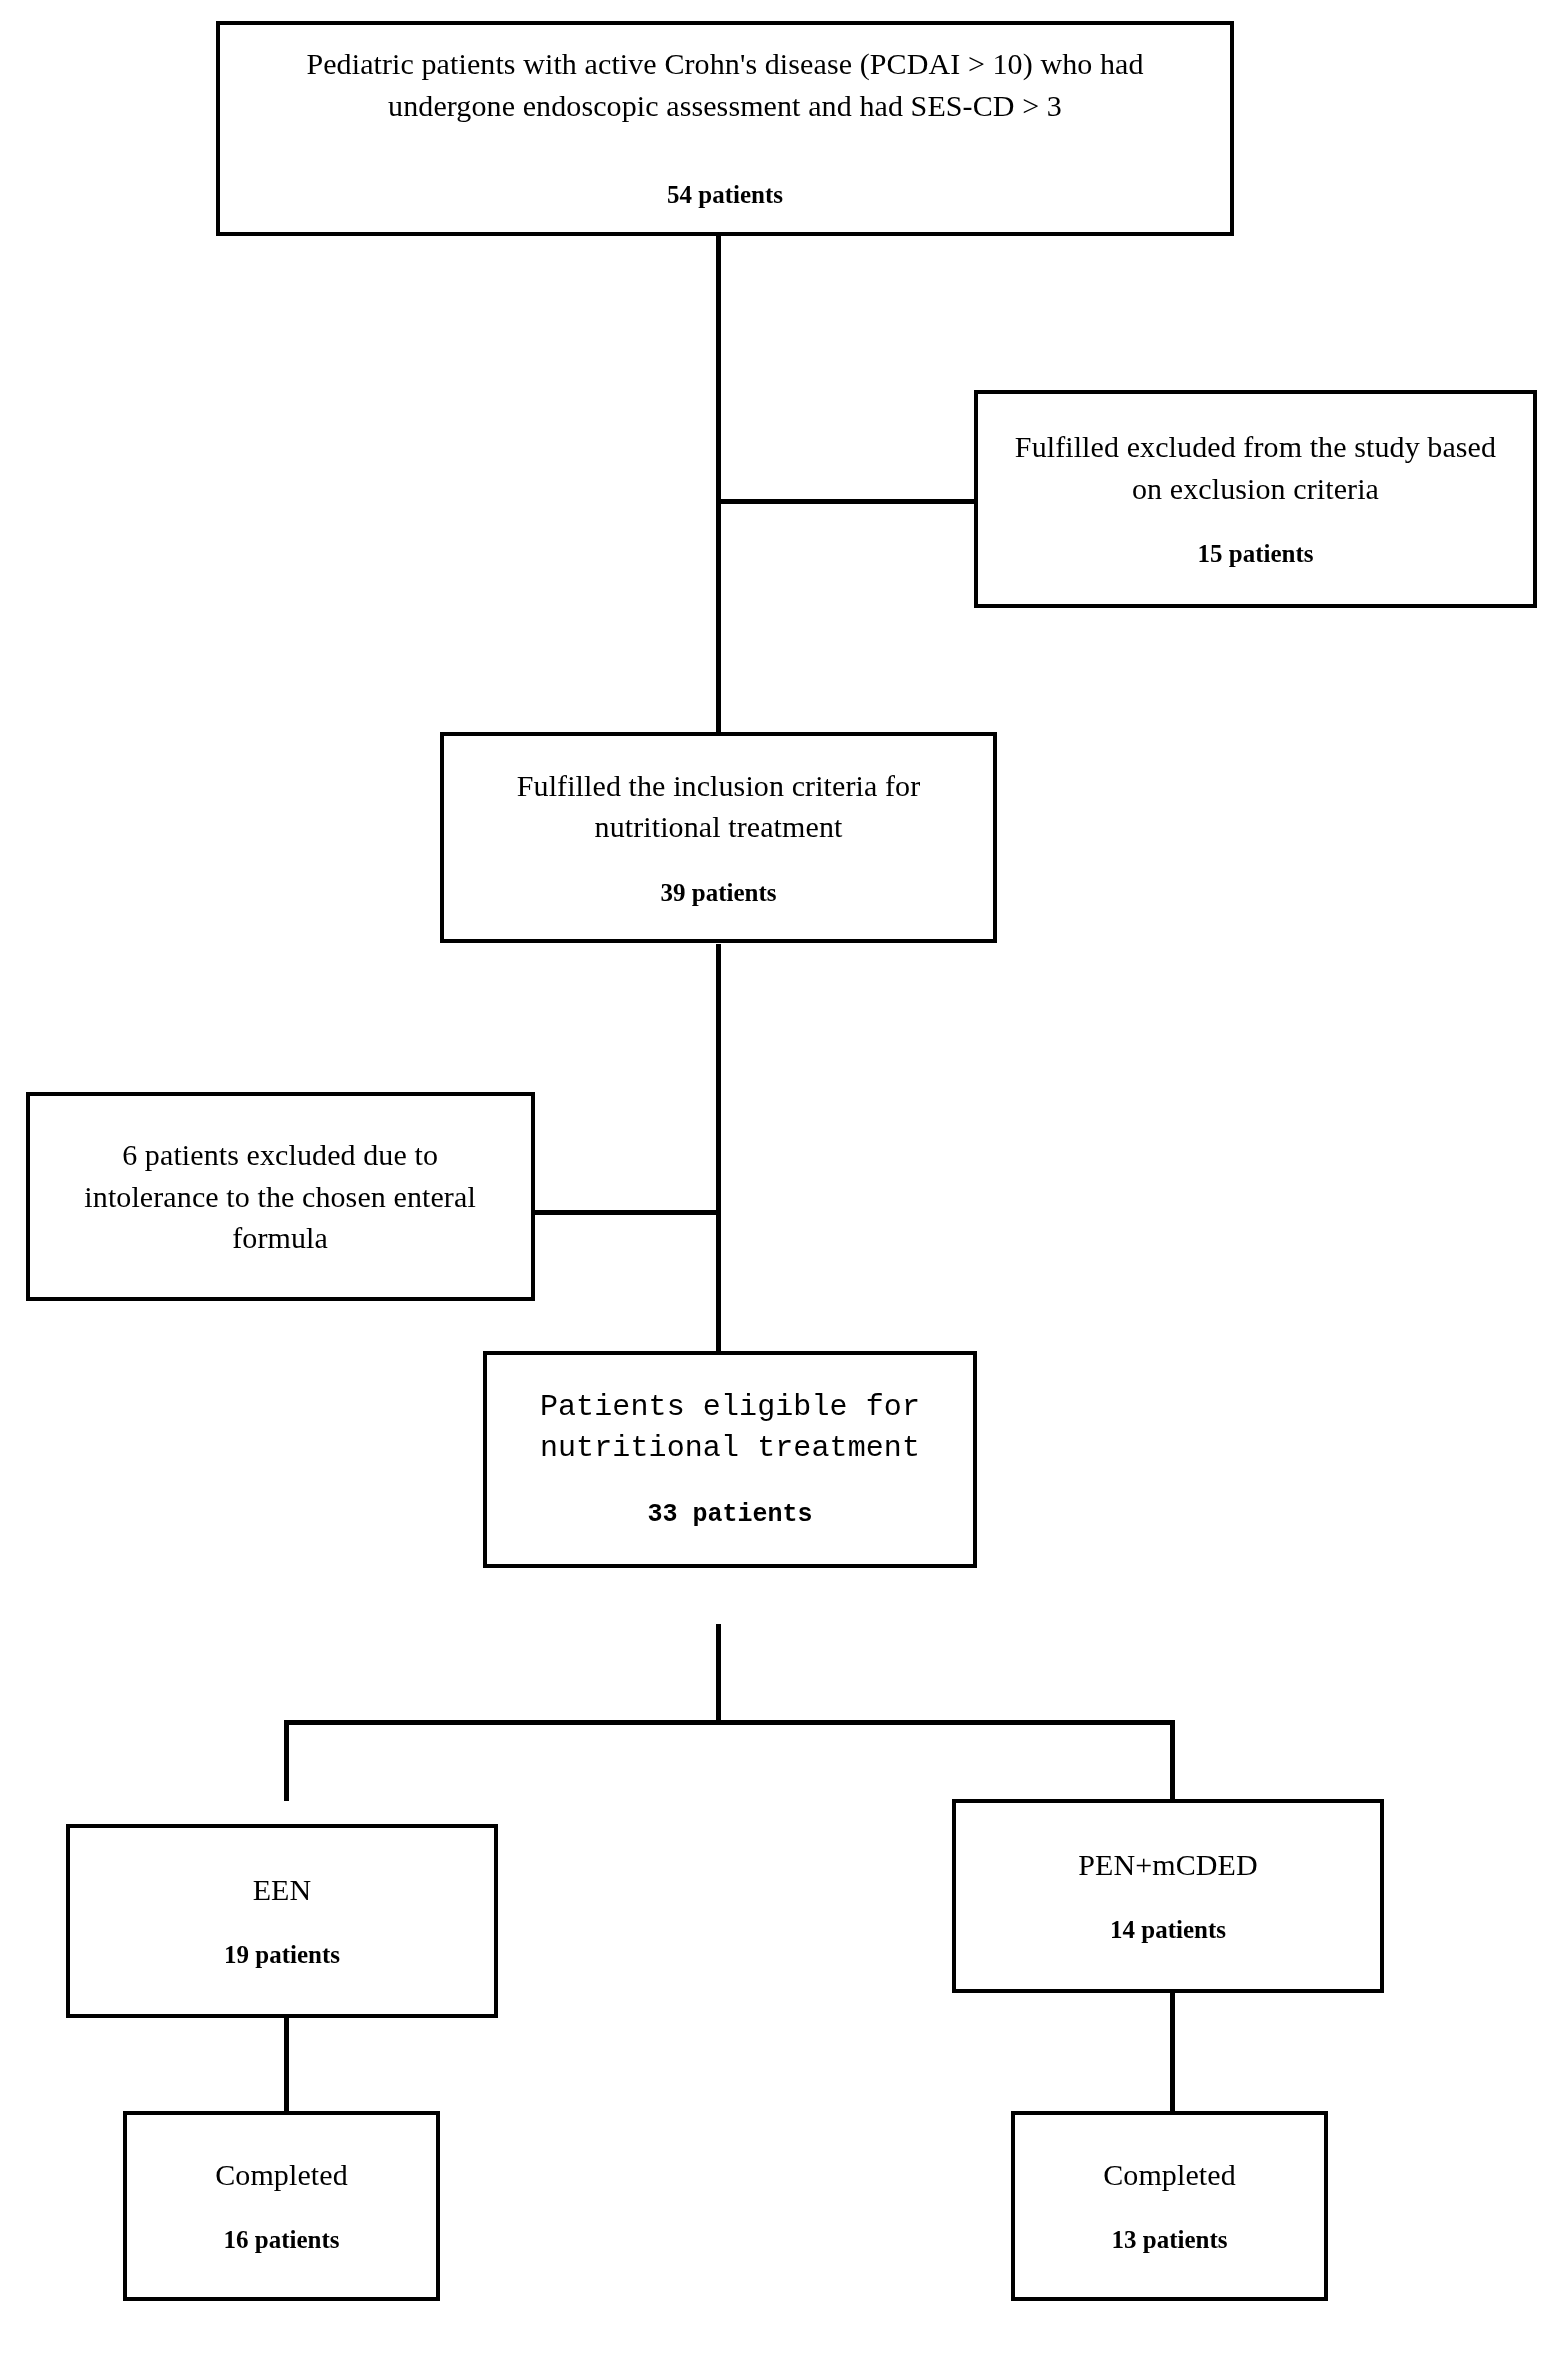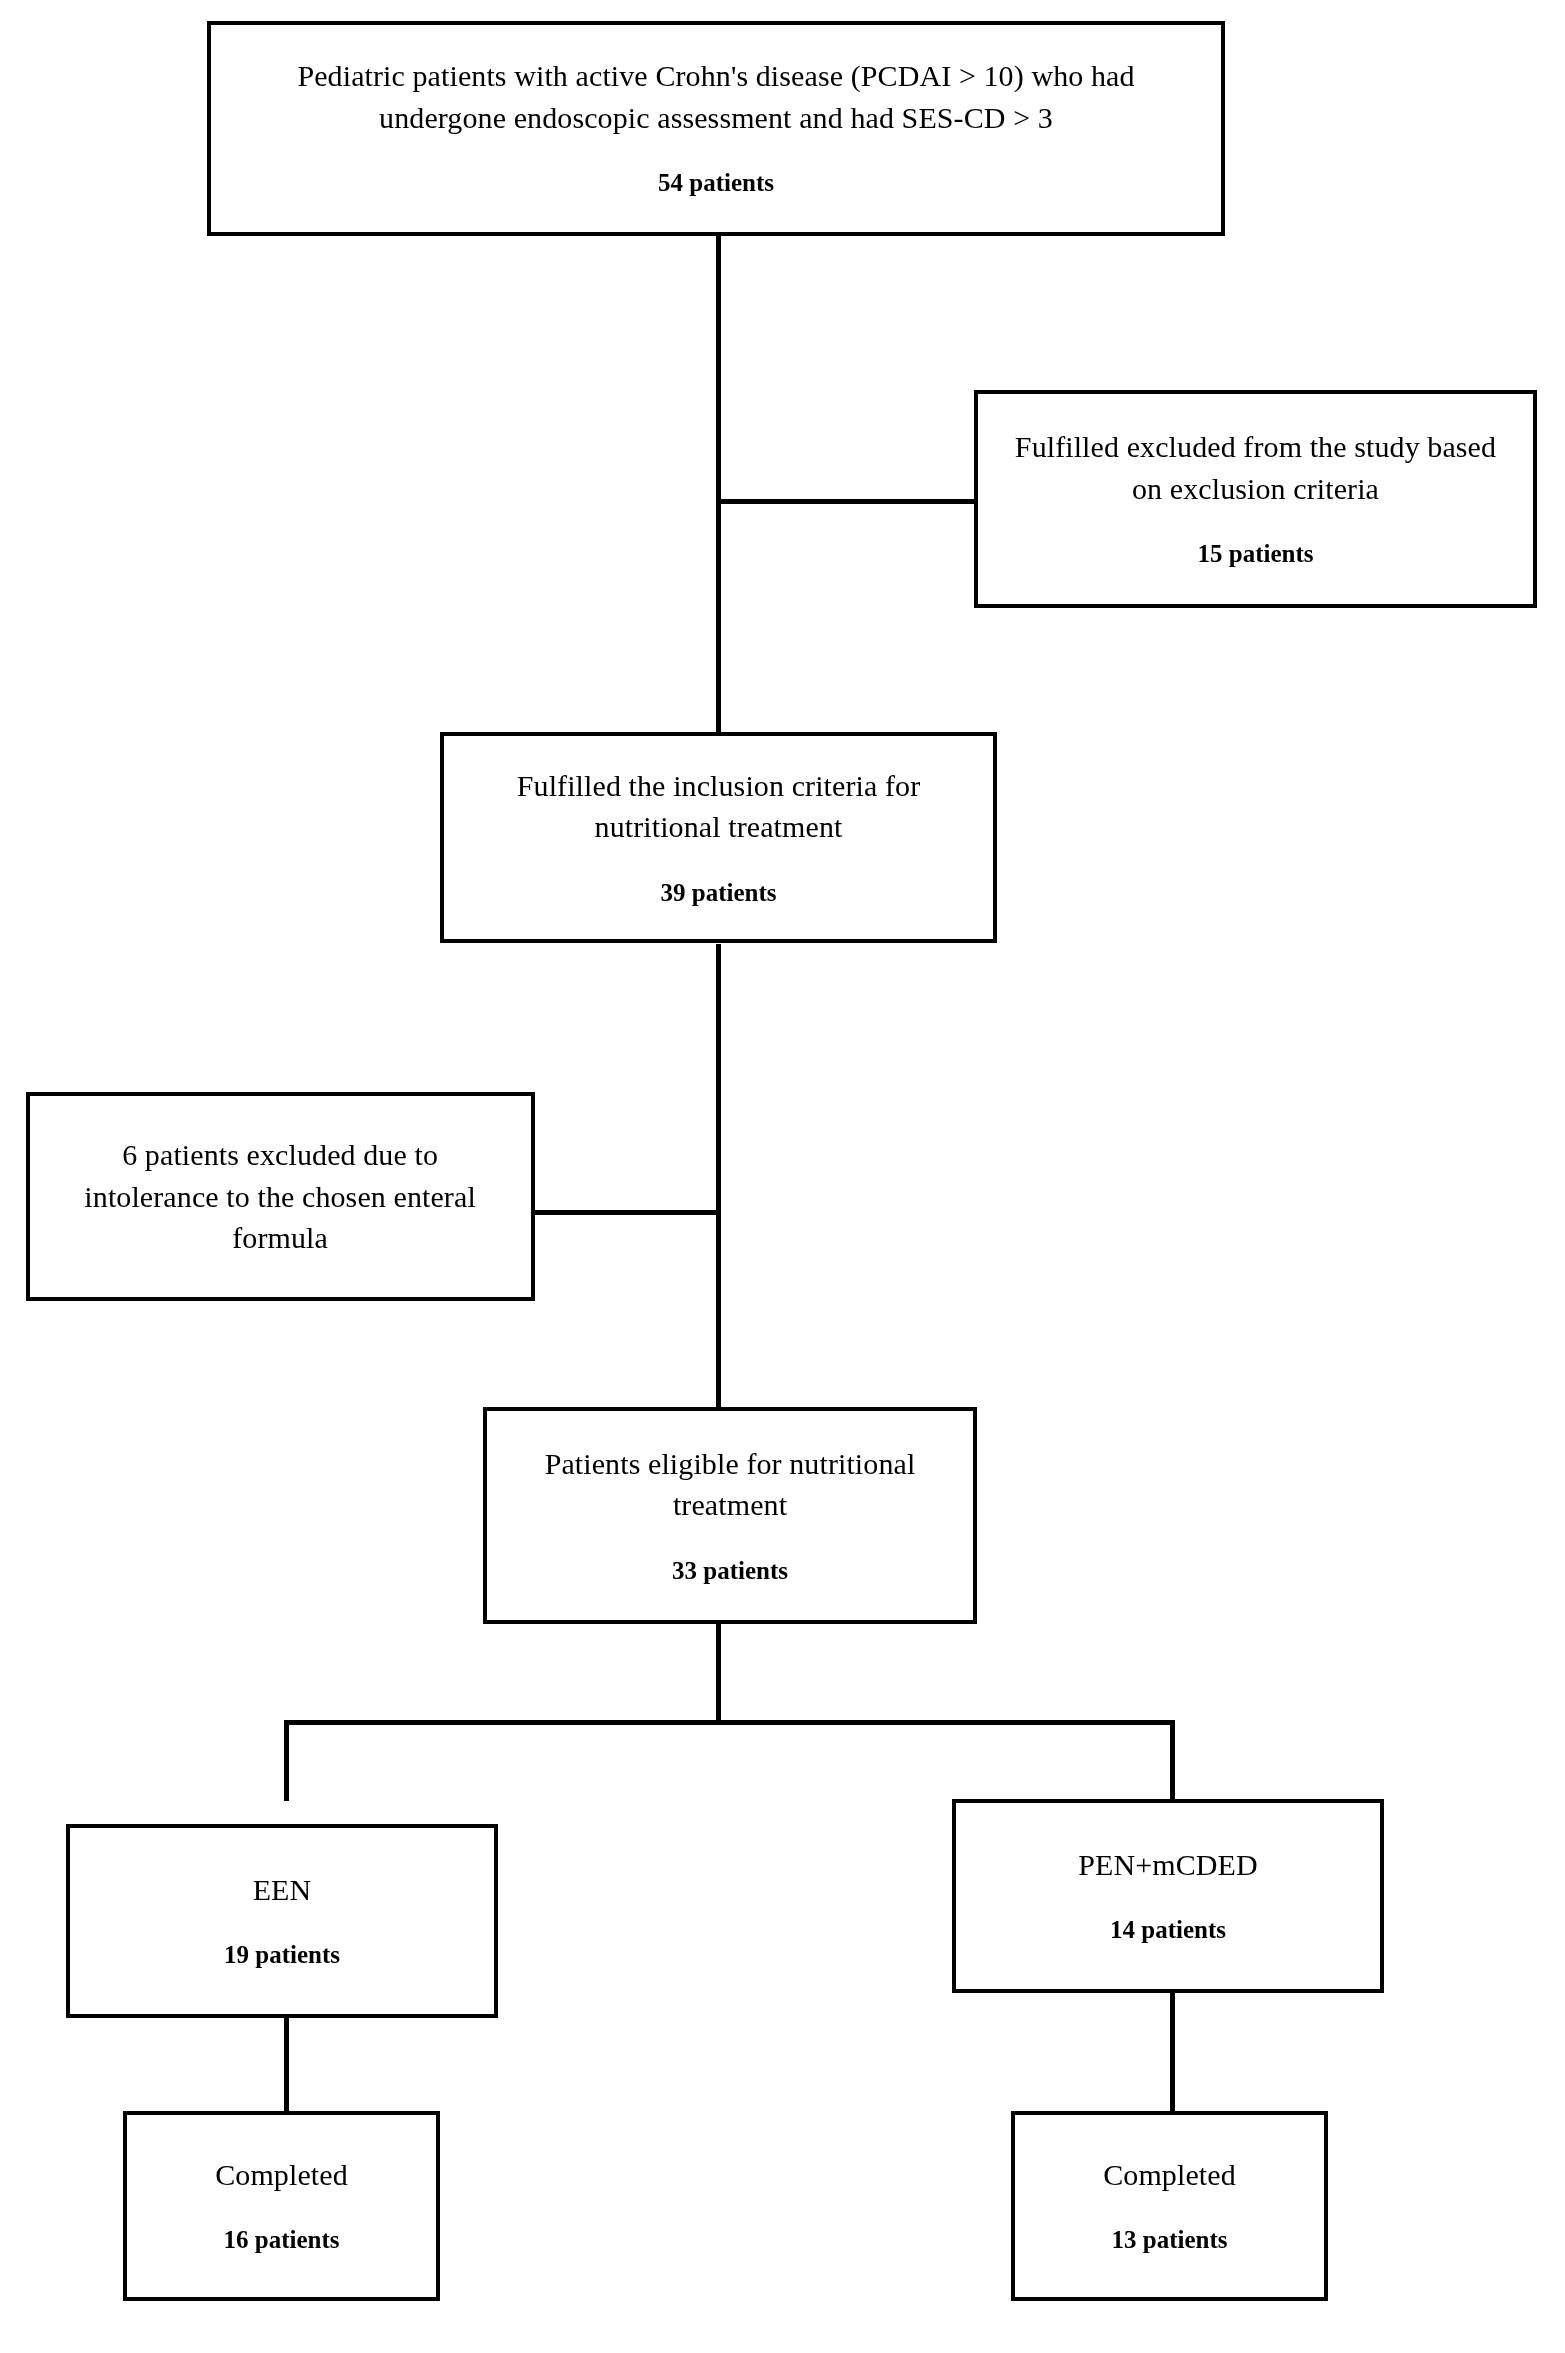--- a/index.html
+++ b/index.html
@@ -78,21 +78,21 @@
   <div class="conn h" style="left:284px; top:1720px; width:890px;"></div>
 
   <div class="conn v" style="left:284px; top:1720px; height:81px;"></div>
 
   <div class="conn v" style="left:1170px; top:1720px; height:81px;"></div>
 
   <div class="conn v" style="left:284px; top:1991px; height:122px;"></div>
 
   <div class="conn v" style="left:1170px; top:1991px; height:122px;"></div>
 
-  <div class="node" style="left:207px; top:20.5px; width:1018px; height:215px; padding:0 26.6px;">
+  <div class="node" style="left:216px; top:20.5px; width:1018px; height:215px; padding:0 26.6px;gap:12px;">
     <span class="line">Pediatric patients with active Crohn's disease (PCDAI &gt; 10) who had undergone endoscopic assessment and had SES-CD &gt; 3</span>
     <span class="gap"></span>
     <span class="count">54 patients</span>
   </div>
 
   <div class="node" style="left:974px; top:390px; width:563px; height:218px; padding:0 20.5px;">
     <span class="line">Fulfilled excluded from the study based on exclusion criteria</span>
     <span class="gap"></span>
     <span class="count">15 patients</span>
   </div>
@@ -100,21 +100,21 @@
   <div class="node" style="left:440px; top:732px; width:557px; height:211px; padding:0 22.5px;">
     <span class="line">Fulfilled the inclusion criteria for nutritional treatment</span>
     <span class="gap"></span>
     <span class="count">39 patients</span>
   </div>
 
   <div class="node" style="left:25.6px; top:1092px; width:509px; height:209px; padding:1px 31px;">
     <span class="line">6 patients excluded due to intolerance to the chosen enteral formula</span>
   </div>
 
-  <div class="node" style="left:483px; top:1407px; width:494px; height:217px; padding:0 26.6px;">
+  <div class="node" style="left:483px; top:1351px; width:494px; height:217px; padding:0 26.6px;font-family:Liberation Mono, monospace;">
     <span class="line">Patients eligible for nutritional treatment</span>
     <span class="gap"></span>
     <span class="count">33 patients</span>
   </div>
 
   <div class="node" style="left:66px; top:1799px; width:432px; height:194px; padding:0 20.5px;margin-top:25px;">
     <span class="line">EEN</span>
     <span class="gap"></span>
     <span class="count">19 patients</span>
   </div>

